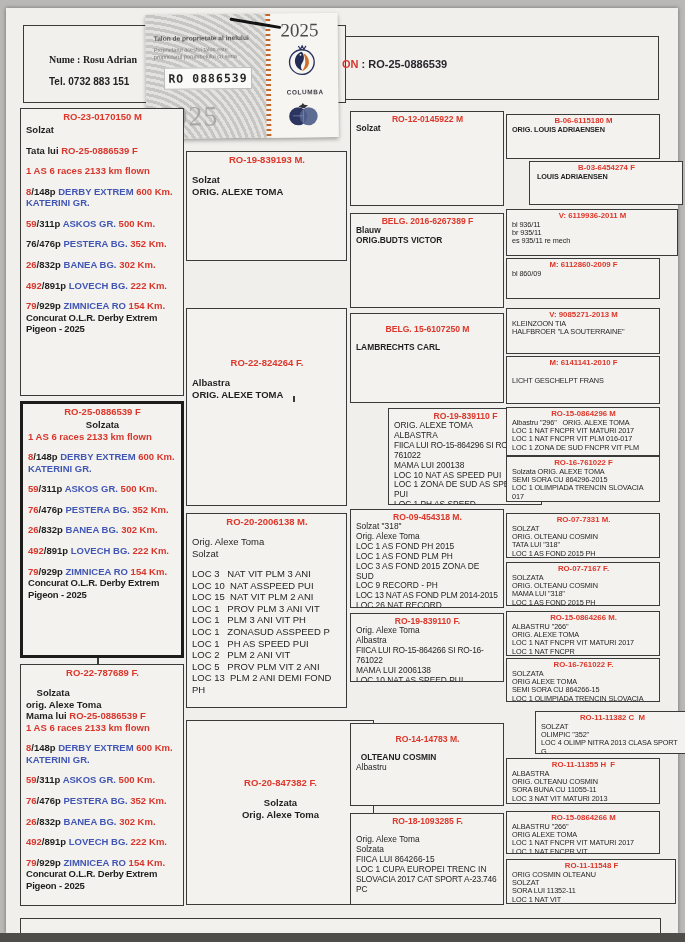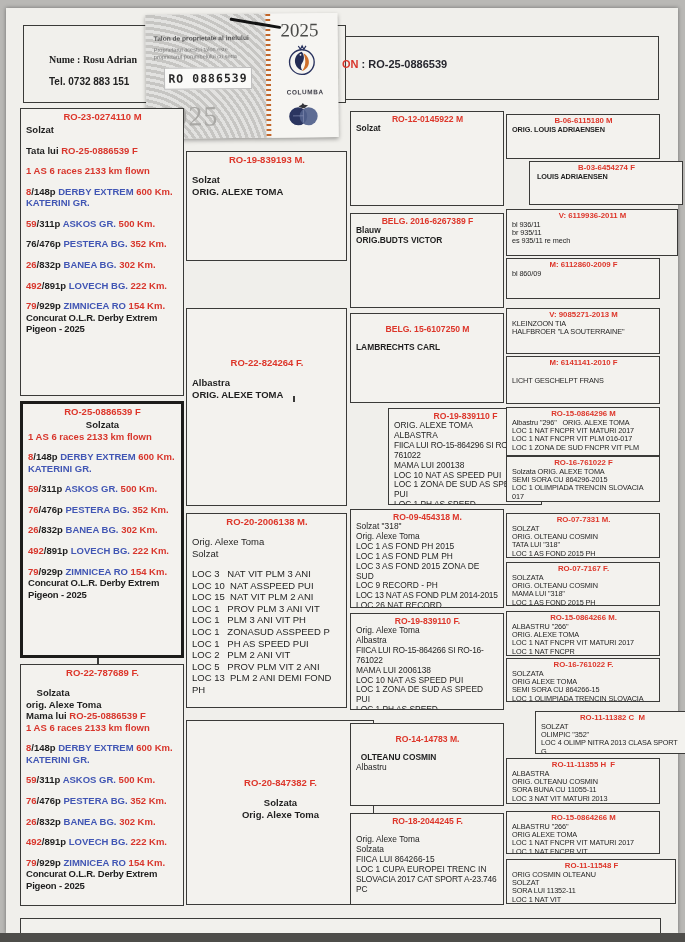--- a/index.html
+++ b/index.html
@@ -94,21 +94,21 @@
           <path d="M20 7 c-3 0-5-2-5-2 l3-1.5 1.5-2 1.5 2 4 .5 -2 1.5 c0 0-1 1.5-3 1.5z" fill="#33343a"></path>
           <path d="M9 15 h11 M20 9 v13" stroke="#8892b5" stroke-width=".7" fill="none"></path>
         </svg>
       </div>
     </div>
     <div id="pen-mark"></div>
   </div>
 
   <div id="cols">
       <div class="box col1 i0" style="left: 14px; top: 100px; width: 164px; height: 288px;">
-        <div class="ring">RO-23-0274110 M</div>
+        <div class="ring">RO-23-0170150 M</div>
         <div class="ln fk fb">Solzat</div>
         <div class="ln fg"><span class="fk fb">Tata lui </span><span class="fr fb">RO-25-0886539 F</span></div>
         <div class="ln fr fb fg">1 AS 6 races 2133 km flown</div>
         <div class="ln fg"><span class="fr fb">8</span><span class="fk fb">/148p </span><span class="fu fb">DERBY EXTREM </span><span class="fr fb">600 Km. </span><span class="fu fb">KATERINI GR.</span></div>
         <div class="ln fg"><span class="fr fb">59</span><span class="fk fb">/311p </span><span class="fu fb">ASKOS GR. </span><span class="fr fb">500 Km.</span></div>
         <div class="ln fg"><span class="fk fb">76/476p </span><span class="fu fb">PESTERA BG. </span><span class="fr fb">352 Km.</span></div>
         <div class="ln fg"><span class="fr fb">26</span><span class="fk fb">/832p </span><span class="fu fb">BANEA BG. </span><span class="fr fb">302 Km.</span></div>
         <div class="ln fg"><span class="fr fb">492</span><span class="fk fb">/891p </span><span class="fu fb">LOVECH BG. </span><span class="fr fb">222 Km.</span></div>
         <div class="ln fg"><span class="fr fb">79</span><span class="fk fb">/929p </span><span class="fu fb">ZIMNICEA RO </span><span class="fr fb">154 Km.</span></div>
         <div class="ln fk fb fs">Concurat O.L.R. Derby Extrem Pigeon - 2025</div>
@@ -197,37 +197,37 @@
         <div class="ring">RO-09-454318 M.</div>
         <div class="ln fk">Solzat "318"</div>
         <div class="ln fk">Orig. Alexe Toma</div>
         <div class="ln fk">LOC 1 AS FOND PH 2015</div>
         <div class="ln fk">LOC 1 AS FOND PLM PH</div>
         <div class="ln fk">LOC 3 AS FOND 2015 ZONA DE SUD</div>
         <div class="ln fk">LOC 9 RECORD - PH</div>
         <div class="ln fk fs">LOC 13 NAT AS FOND PLM 2014-2015</div>
         <div class="ln fk">LOC 26 NAT RECORD</div>
       </div>
-      <div class="box col3 i5" style="left: 344px; top: 605px; width: 154px; height: 97px;">
+      <div class="box col3 i5" style="left: 344px; top: 605px; width: 154px; height: 69px;">
         <div class="ring">RO-19-839110 F.</div>
         <div class="ln fk">Orig. Alexe Toma</div>
         <div class="ln fk">Albastra</div>
         <div class="ln fk fs">FIICA LUI RO-15-864266 SI RO-16-761022</div>
         <div class="ln fk">MAMA LUI 2006138</div>
         <div class="ln fk">LOC 10 NAT AS SPEED PUI</div>
         <div class="ln fk">LOC 1 ZONA DE SUD AS SPEED PUI</div>
         <div class="ln fk">LOC 1 PH AS SPEED</div>
       </div>
       <div class="box col3 i6" style="left: 344px; top: 715px; width: 154px; height: 83px;">
         <div class="ring">RO-14-14783 M.</div>
         <div class="ln fk fb fg">  OLTEANU COSMIN</div>
         <div class="ln fk">Albastru</div>
       </div>
       <div class="box col3 i7" style="left: 344px; top: 805px; width: 154px; height: 92px;">
-        <div class="ring">RO-18-2044245 F.</div>
+        <div class="ring">RO-18-1093285 F.</div>
         <div class="ln fk fg">Orig. Alexe Toma</div>
         <div class="ln fk">Solzata</div>
         <div class="ln fk">FIICA LUI 864266-15</div>
         <div class="ln fk">LOC 1 CUPA EUROPEI TRENC IN</div>
         <div class="ln fk fs">SLOVACIA 2017 CAT SPORT A-23.746 PC</div>
       </div>
       <div class="box col4 i0" style="left: 500px; top: 106px; width: 154px; height: 45px;">
         <div class="ring">B-06-6115180 M</div>
         <div class="ln fk fb">ORIG. LOUIS ADRIAENSEN</div>
       </div>

